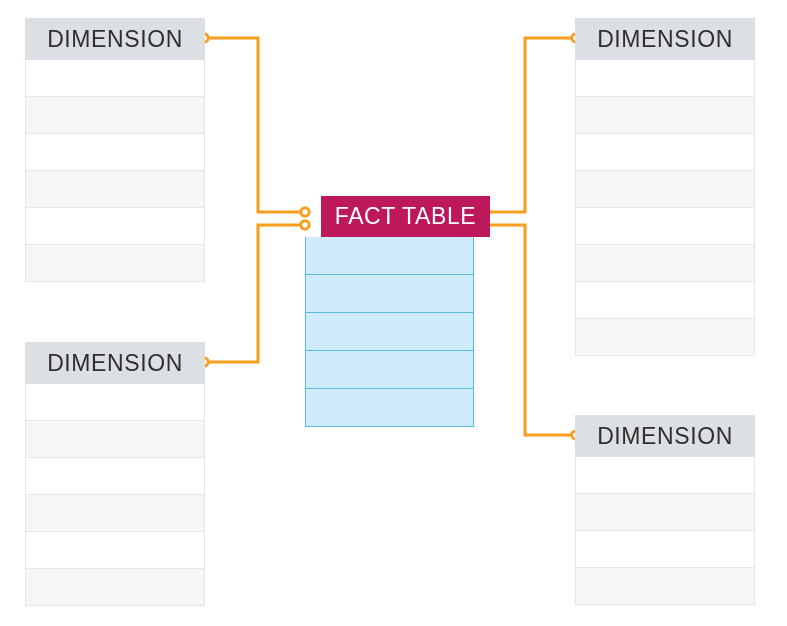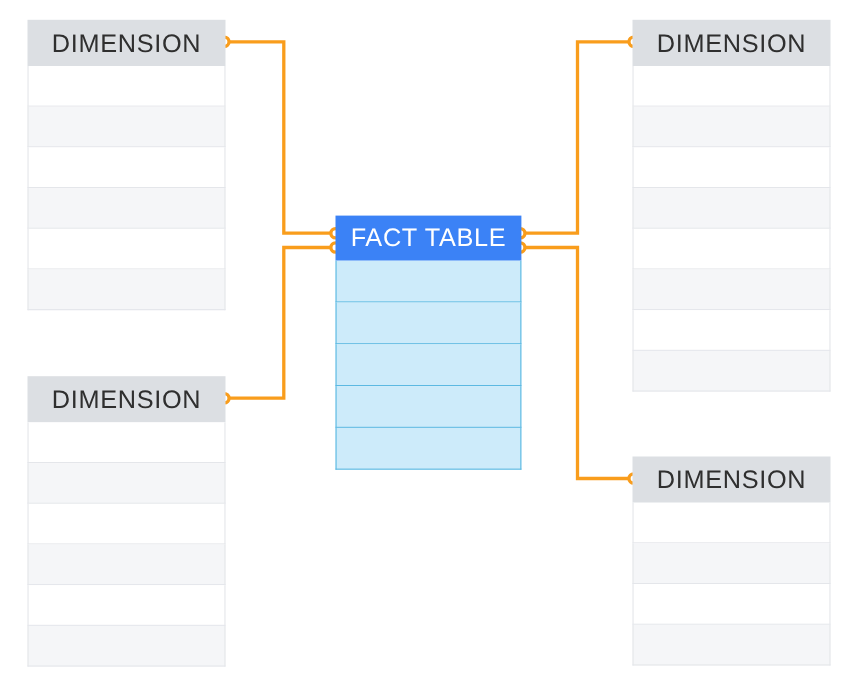--- a/index.html
+++ b/index.html
@@ -44,26 +44,27 @@
   }
   .dim-header {
     background: #dcdfe3;
     height: 42px;
     color: #2f2f2f;
     font-size: 23px;
     letter-spacing: 0.6px;
     font-weight: 400;
   }
   .fact-header {
-    background: #3b82f6;
+    background: #be185d;
     height: 41px;
     color: #ffffff;
     font-size: 23px;
     letter-spacing: 0.6px;
     font-weight: 400;
+    margin-left: 16px;
   }
   .rows {
     box-sizing: border-box;
     width: 100%;
   }
   .dim-row {
     box-sizing: border-box;
     height: 37px;
     border-left: 1px solid #e4e6ea;
     border-right: 1px solid #e4e6ea;

